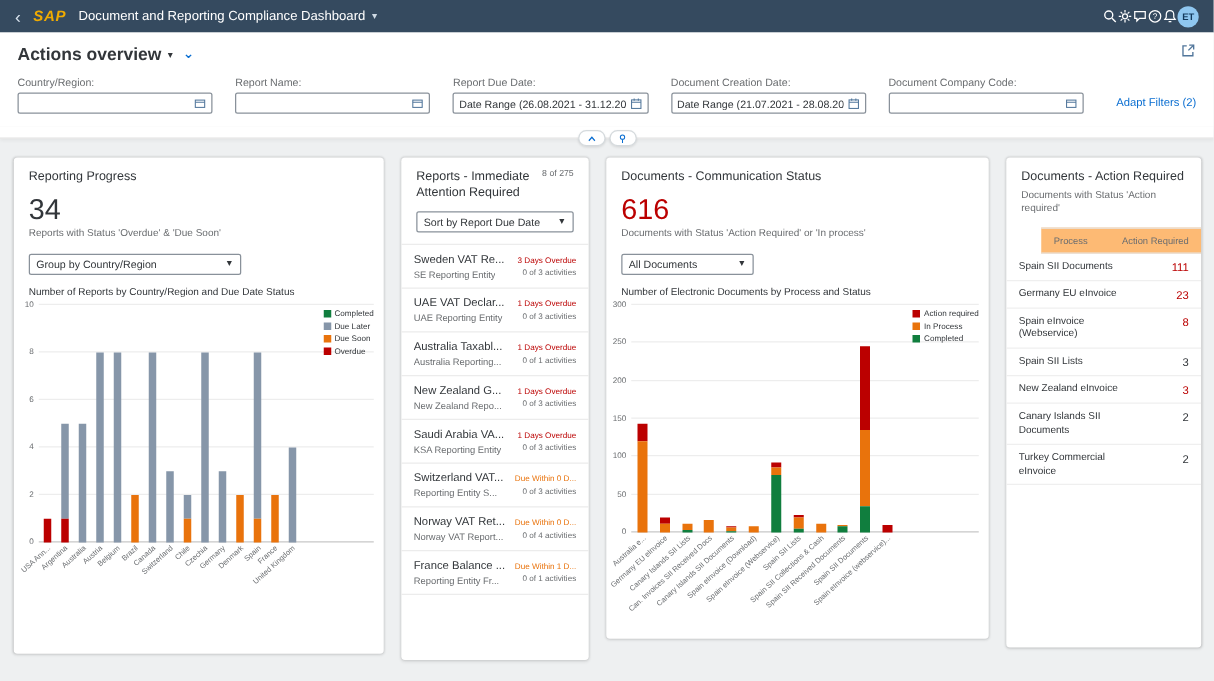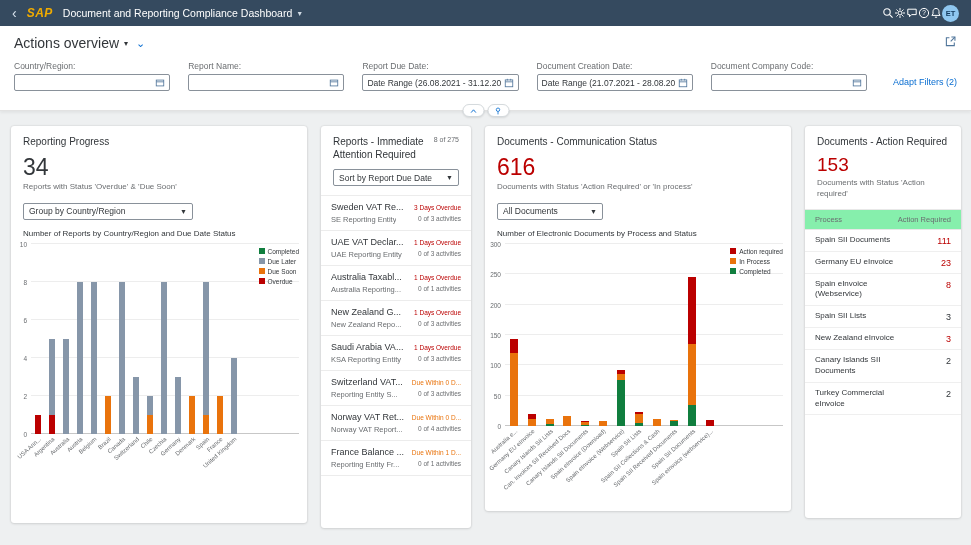--- a/index.html
+++ b/index.html
@@ -14,21 +14,21 @@
   .tb-back { color: #d9e4ee; font-size: 14px; line-height: 1; cursor: pointer; }
   .tb-brand { font-style: italic; font-weight: bold; font-size: 12px; color: #f0ab00; letter-spacing: .5px; cursor: pointer; }
   .tb-title { color: #fff; font-size: 10.5px; display: flex; align-items: center; gap: 4px; cursor: pointer; }
   .tb-caret { font-size: 7px; color: #cfdae4; }
   .tb-right { display: flex; align-items: center; }
   .tb-icon { width: 12px; height: 12px; display: block; cursor: pointer; }
   .avatar { width: 17px; height: 17px; border-radius: 50%; background: #8fc7f0; color: #12395c; font-size: 7.5px; font-weight: bold; display: flex; align-items: center; justify-content: center; cursor: pointer; }
   
   .page-header { background: #fff; padding: 8px 14px 10px; }
   .title-row { display: flex; align-items: center; justify-content: space-between; margin-bottom: 9px; }
-  .ph-left { display: flex; align-items: center; gap: 5px; }
+  .ph-left { display: flex; align-items: center; gap: 5px; font-weight: bold; }
   .page-title { font-size: 14px; color: #32363a; cursor: pointer; }
   .variant-caret { font-size: 8px; color: #32363a; cursor: pointer; }
   .collapse-caret { color: #0a6ed1; font-size: 11px; margin-left: 3px; cursor: pointer; line-height: .6; }
   .openin { cursor: pointer; }
   .filter-row { display: flex; align-items: flex-end; gap: 26px; justify-content: space-between; }
   .filters { display: flex; flex: 1; gap: 18px; min-width: 0; }
   .filter { flex: 1; min-width: 0; }
   .f-label { font-size: 8.5px; color: #6a6d70; margin-bottom: 3px; white-space: nowrap; }
   .f-input { height: 17px; border: 1px solid #89919a; border-radius: 2px; background: #fff; display: flex; align-items: center; justify-content: space-between; padding: 0 4px; cursor: text; }
   .f-val { font-size: 8.5px; color: #32363a; white-space: nowrap; overflow: hidden; }
@@ -80,21 +80,21 @@
   .ritem { padding: 6px 10px; border-bottom: 1px solid #ececec; cursor: pointer; }
   .r1 { display: flex; justify-content: space-between; align-items: baseline; gap: 3px; }
   .rname { font-size: 9px; color: #32363a; white-space: nowrap; overflow: hidden; }
   .rstatus { font-size: 6.5px; white-space: nowrap; }
   .rstatus.red { color: #bb0000; }
   .rstatus.org { color: #e9730c; }
   .r2 { display: flex; justify-content: space-between; gap: 3px; margin-top: 3px; }
   .rent { font-size: 7.5px; color: #6a6d70; white-space: nowrap; overflow: hidden; }
   .ract { font-size: 6.5px; color: #6a6d70; white-space: nowrap; }
   
-  .t-head { display: flex; justify-content: space-between; padding: 5px 10px; margin-top: 9px; background: #86efac; border-top: 1px solid #e8e8e8; border-bottom: 1px solid #e8e8e8; font-size: 7.5px; color: #6a6d70; }
+  .t-head { display: flex; justify-content: space-between; padding: 5px 10px; margin-top: 9px; background: #fdba74; border-top: 1px solid #e8e8e8; border-bottom: 1px solid #e8e8e8; font-size: 7.5px; color: #6a6d70; margin-left: 28px; }
   .trow { display: flex; justify-content: space-between; align-items: flex-start; padding: 5px 10px; border-bottom: 1px solid #efefef; cursor: pointer; }
   .tproc { font-size: 8px; color: #32363a; width: 88px; line-height: 1.35; }
   .tval { font-size: 9px; color: #32363a; margin-top: 1px; }
   .tval.red { color: #bb0000; }
 </style>
 </head>
 <body>
 
 <header class="topbar">
   <div class="tb-left">
@@ -610,21 +610,20 @@
               <span class="ltx">Completed</span>
             </div>
           </div>
         </div>
       </div>
   </section>
 
   <section class="card c4">
     <div class="card-pad">
       <div class="card-title">Documents - Action Required</div>
-      <div class="kpi red sm">153</div>
       <div class="kpi-sub">Documents with Status 'Action required'</div>
     </div>
     <div class="t-head">
       <span>Process</span>
       <span>Action Required</span>
     </div>
     <div class="t-body">
         <div class="trow">
           <span class="tproc">Spain SII Documents</span>
           <span class="tval red">111</span>

